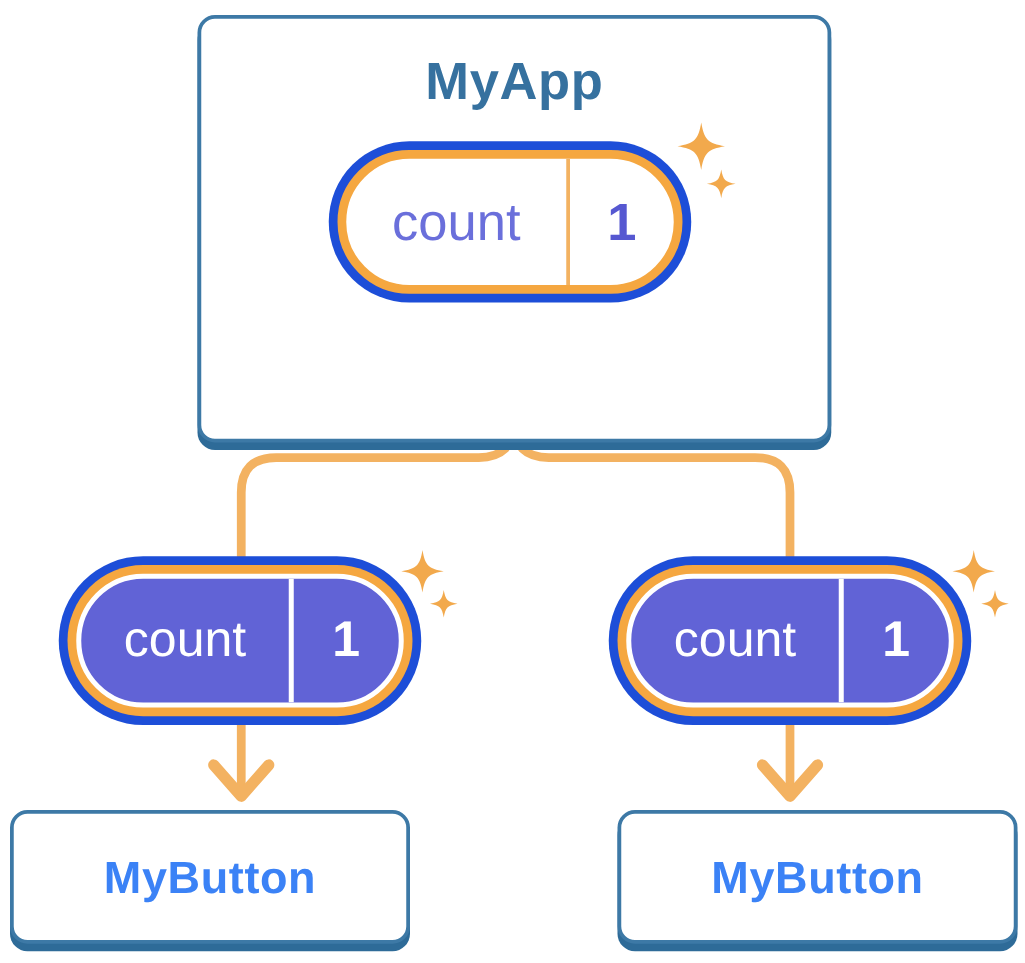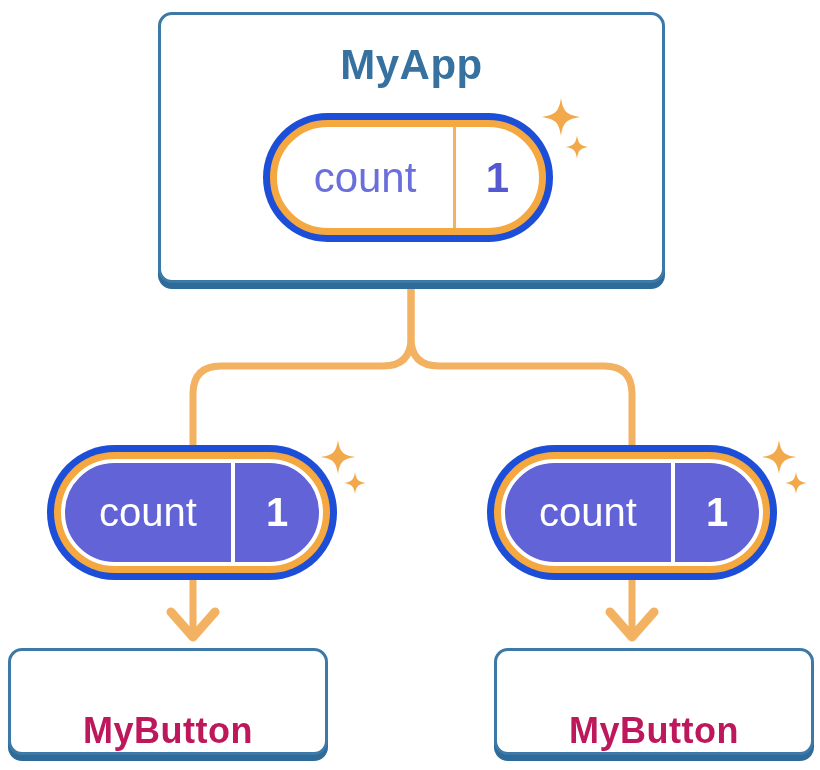--- a/index.html
+++ b/index.html
@@ -9,28 +9,28 @@
   }
   .overlay{position:absolute;left:0;top:0;width:820px;height:770px;pointer-events:none;}
   .overlay.back{z-index:0;}
   .overlay.front{z-index:3;}
 
   .card{
     position:absolute;box-sizing:border-box;background:#ffffff;
     border:3px solid #3D79A6;border-radius:14px;
     box-shadow:0 6px 0 0 #2E6B98;z-index:1;
   }
-  .card-root{left:158px;top:12px;width:507px;height:271px;padding-left:48px;}
+  .card-root{left:158px;top:12px;width:507px;height:342px;padding-left:48px;}
   .card-title{
     position:absolute;top:26px;left:0;width:100%;text-align:center;
     font-size:42px;font-weight:600;color:#36719F;letter-spacing:0.5px;
   }
   .card-leaf{
-    display:flex;align-items:flex-end;justify-content:center;
-    font-size:36px;font-weight:600;color:#be185d;letter-spacing:0.5px;
+    display:flex;align-items:center;justify-content:center;
+    font-size:36px;font-weight:600;color:#3b82f6;letter-spacing:0.5px;
   }
   .card-leaf.left{left:8px;top:648px;width:320px;height:107px;}
   .card-leaf.right{left:494px;top:648px;width:320px;height:107px;}
 
   
   .pill-outer{
     box-sizing:border-box;border-radius:999px;background:#1d4ed8;padding:7px;z-index:2;
   }
   .state-pill{position:absolute;left:102px;top:98px;width:290px;height:129px;}
   .state-pill .pill-ring{

